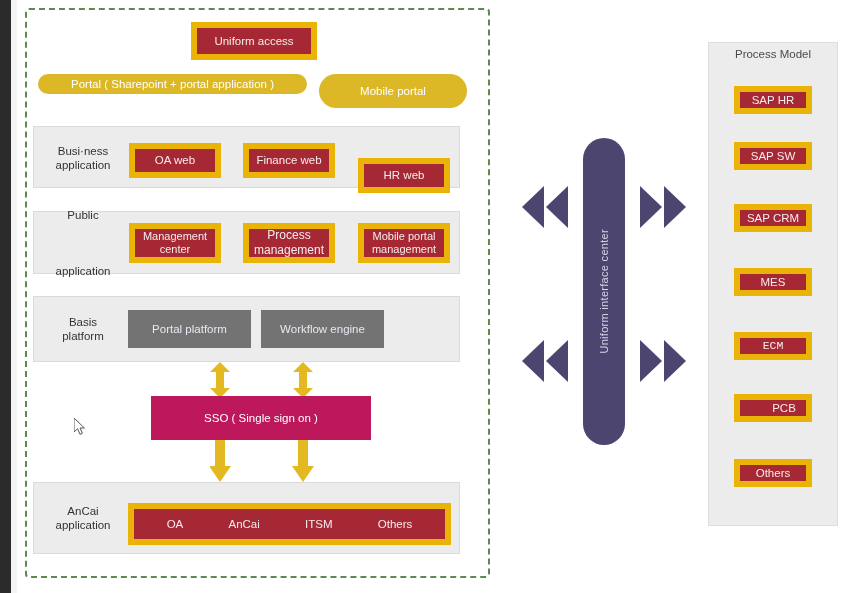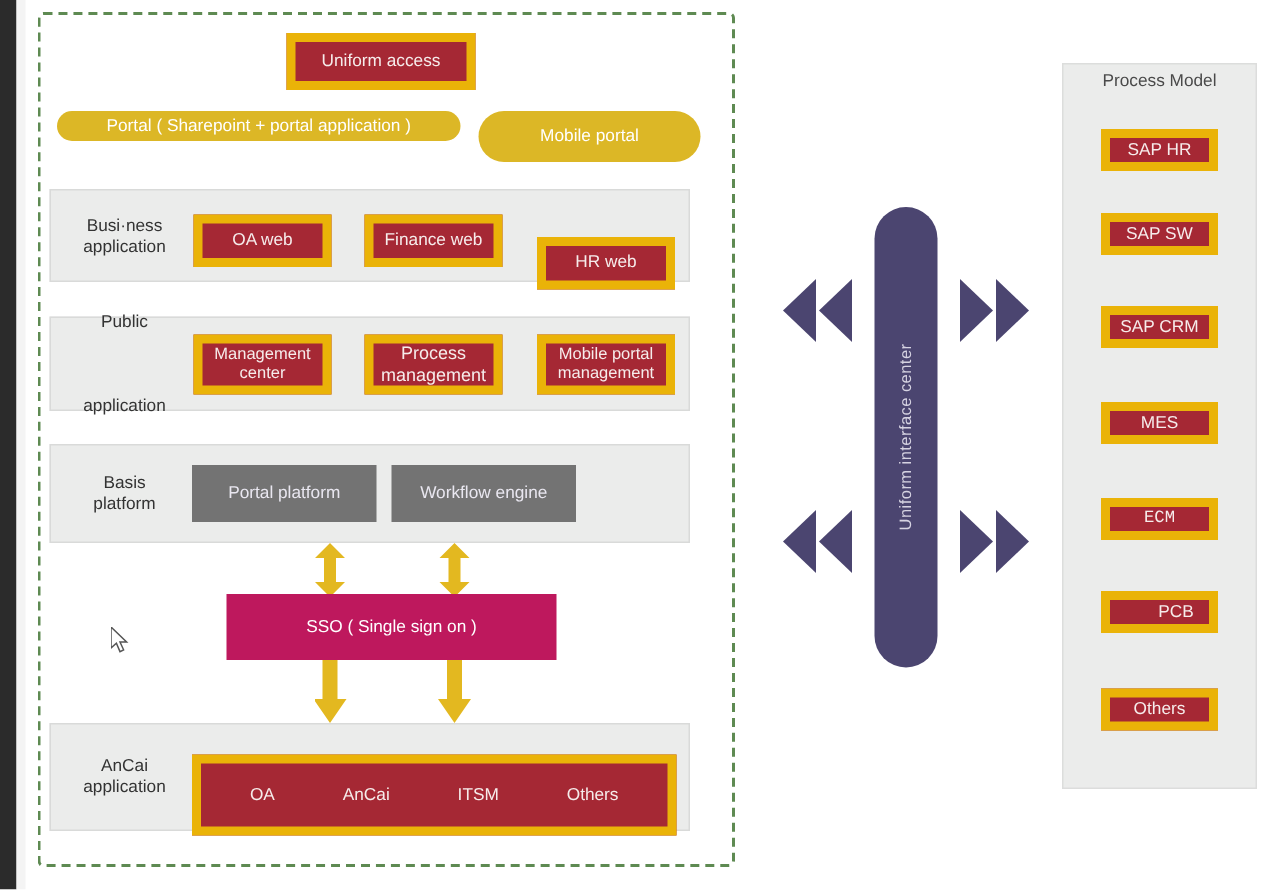--- a/index.html
+++ b/index.html
@@ -193,21 +193,21 @@
     <polygon points="5,0 15,0 15,26 21,26 10,42 -1,26 5,26"></polygon>
     <polygon points="88,0 98,0 98,26 104,26 93,42 82,26 88,26"></polygon>
   </g>
 </svg>
 
 <div class="box panel" style="left:33px; top:482px; width:427px; height:72px;"></div>
 <div class="grouplabel" style="left:38px; top:500px; width:90px; height:36px; font-size:11.5px; flex-direction:column;">
   <div>AnCai</div>
   <div>application</div>
 </div>
-<div class="box red" style="left:128px; top:503px; width:323px; height:54px; justify-content:space-around; font-size:11.5px; padding:0 10px;">
+<div class="box red" style="left:128px; top:503px; width:323px; height:42px; justify-content:space-around; font-size:11.5px; padding:0 10px;">
   <span>OA</span>
   <span>AnCai</span>
   <span>ITSM</span>
   <span>Others</span>
 </div>
 
 <div id="uic-pill"></div>
 <div id="uic-label">
   <span>Uniform interface center</span>
 </div>

